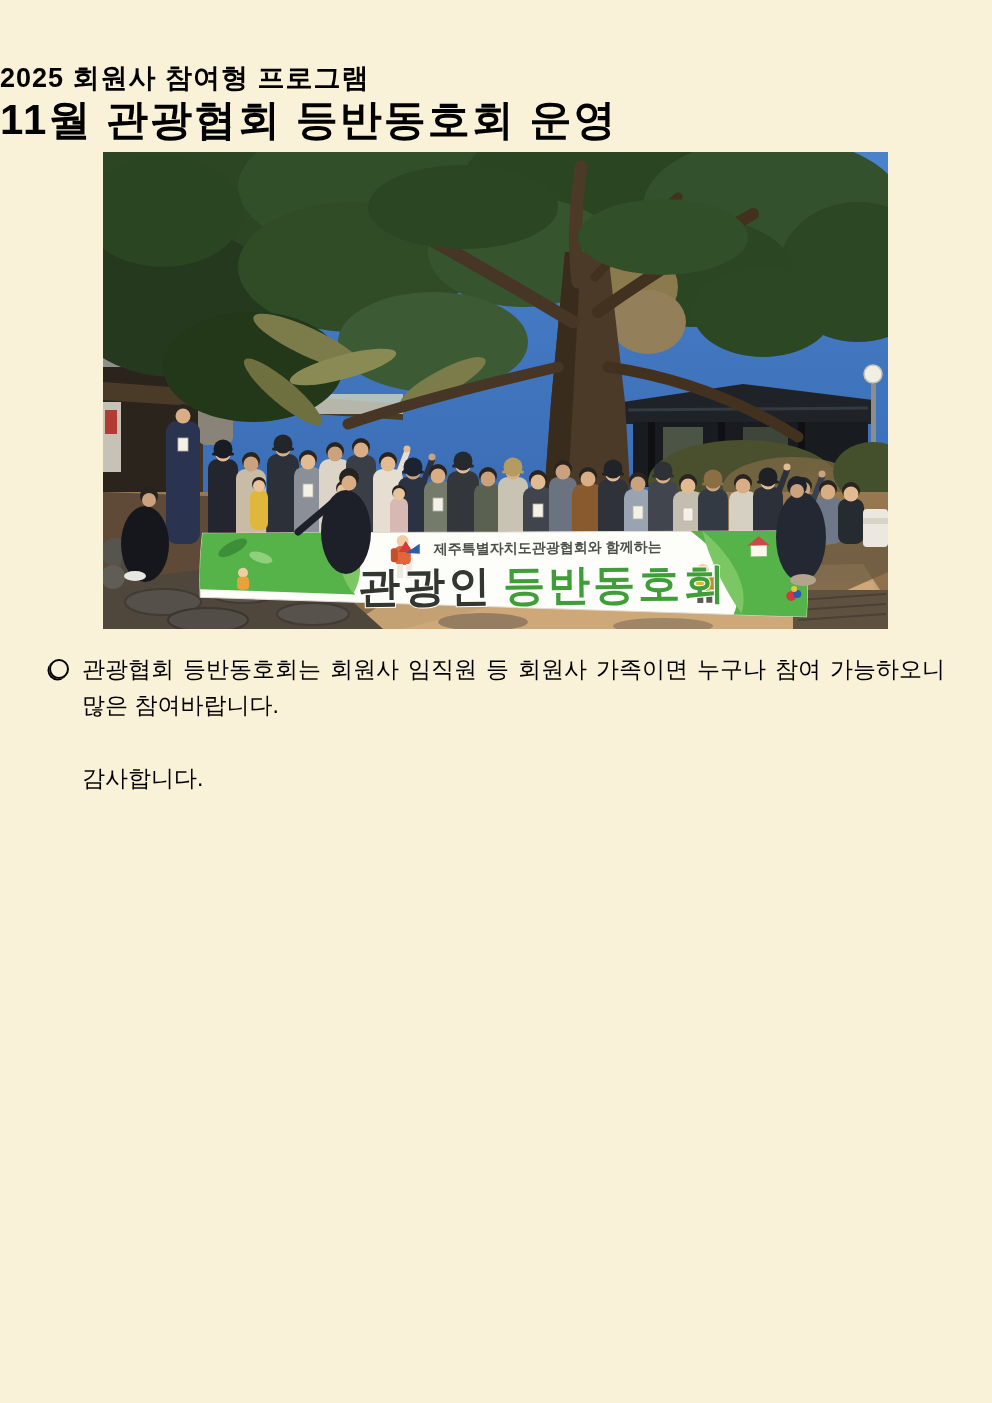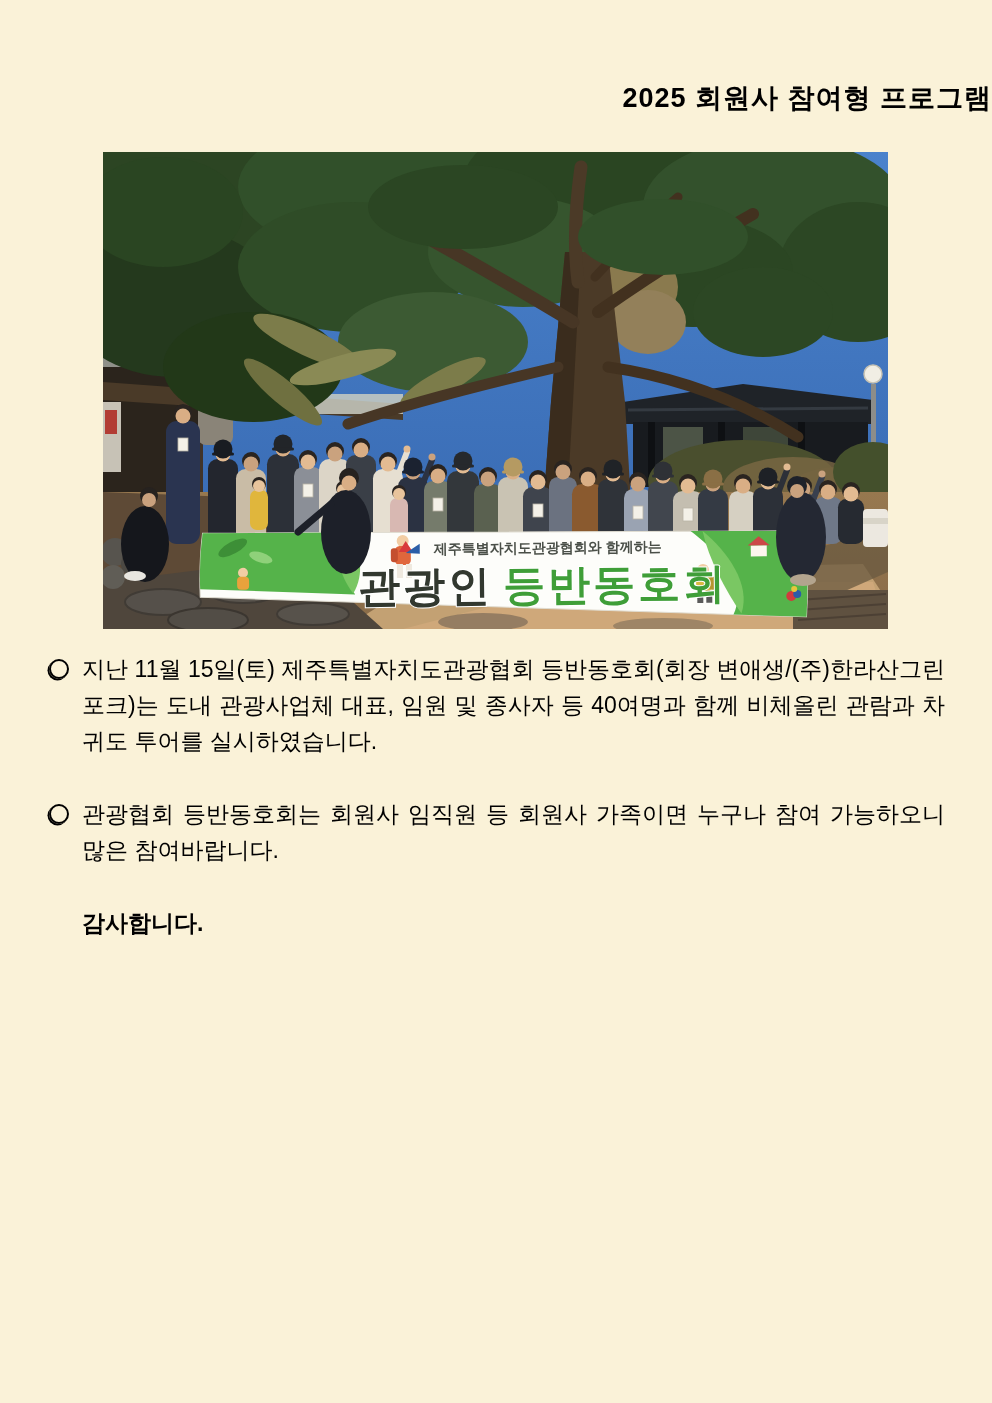--- a/index.html
+++ b/index.html
@@ -2,39 +2,40 @@
 <html><head>
 <meta charset="utf-8">
 <style>
   html,body{margin:0;padding:0;}
   body{
     width:992px;height:1403px;position:relative;overflow:hidden;
     background:#faf2d8;
     font-family:"Liberation Sans","DejaVu Sans",sans-serif;
     color:#000;
   }
-  .header{position:absolute;top:62px;left:0;width:992px;text-align:right;margin-top:20px;}
+  .header{position:absolute;top:62px;left:0;width:992px;text-align:left;}
   .header .subtitle{font-size:27px;font-weight:800;letter-spacing:1px;line-height:32px;}
   .header .title{font-size:42px;font-weight:800;letter-spacing:2px;line-height:48px;margin-top:2px;}
   .photo-wrap{position:absolute;left:103px;top:152px;width:785px;height:607px;}
   .photo-wrap svg{display:block;}
   .content{position:absolute;left:48px;top:651px;width:897px;font-size:23px;line-height:36px;}
   .para{position:relative;padding-left:34px;margin:0 0 37px 0;
         text-align:justify;word-break:break-all;}
   .para:last-of-type{margin-bottom:0;}
   .bullet-mark{position:absolute;left:1px;top:8px;width:16px;height:16px;
         border:2.6px solid #000;border-radius:50%;
         box-shadow:-1.5px 1.5px 0 0 #000;background:transparent;}
-  .closing{padding-left:34px;margin-top:34px;font-weight:bold;}
+  .closing{padding-left:34px;margin-top:34px;}
 </style>
 </head>
 <body>
 
 <div class="header">
   <div class="subtitle">2025 회원사 참여형 프로그램</div>
+  <div class="title">11월 관광협회 등반동호회 운영</div>
 </div>
 
 <div class="photo-wrap">
 <svg width="785" height="477" viewBox="0 0 785 477" xmlns="http://www.w3.org/2000/svg">
   <defs>
     <linearGradient id="sky" x1="0" y1="0" x2="0" y2="1">
       <stop offset="0" stop-color="#4a82cc"></stop>
           <stop offset="1" stop-color="#3566ae"></stop>
     </linearGradient>
     <linearGradient id="gnd" x1="0" y1="0" x2="0" y2="1">
@@ -331,20 +332,16 @@
   <g>
     <rect x="760" y="357" width="25" height="38" rx="4" fill="#ece8e0"></rect>
     <rect x="760" y="366" width="25" height="6" fill="#d8d4c8"></rect>
   </g>
 </svg>
 </div>
 
 <div class="content">
   <div class="para">
     <span class="bullet-mark"></span>
-    <span>지난 11월 15일(토) 제주특별자치도관광협회 등반동호회(회장 변애생/(주)한라산그린포크)는 도내 관광사업체 대표, 임원 및 종사자 등 40여명과 함께 비체올린 관람과 차귀도 투어를 실시하였습니다.</span>
-  </div>
-  <div class="para">
-    <span class="bullet-mark"></span>
     <span>관광협회 등반동호회는 회원사 임직원 등 회원사 가족이면 누구나 참여 가능하오니 많은 참여바랍니다.</span>
   </div>
   <div class="closing">감사합니다.</div>
 </div>
 
 </body></html>

